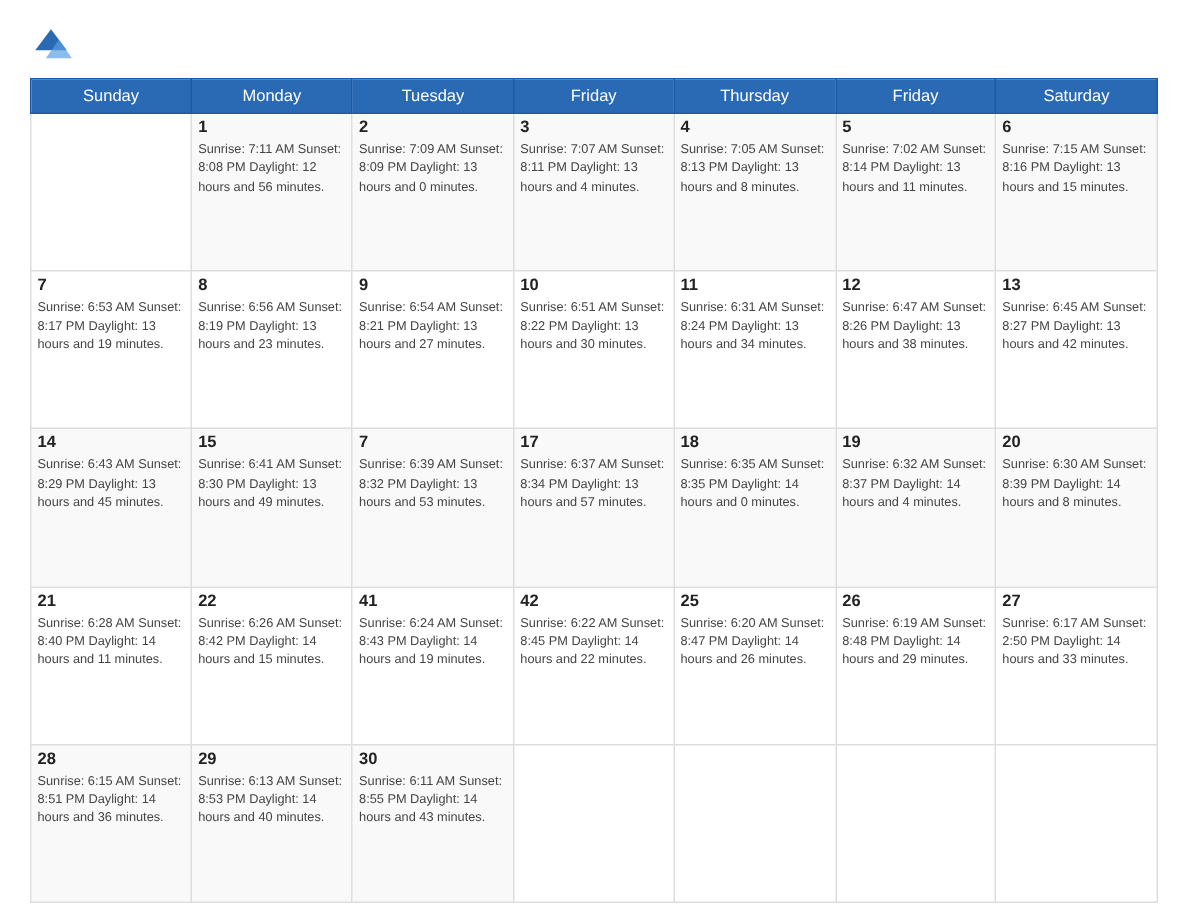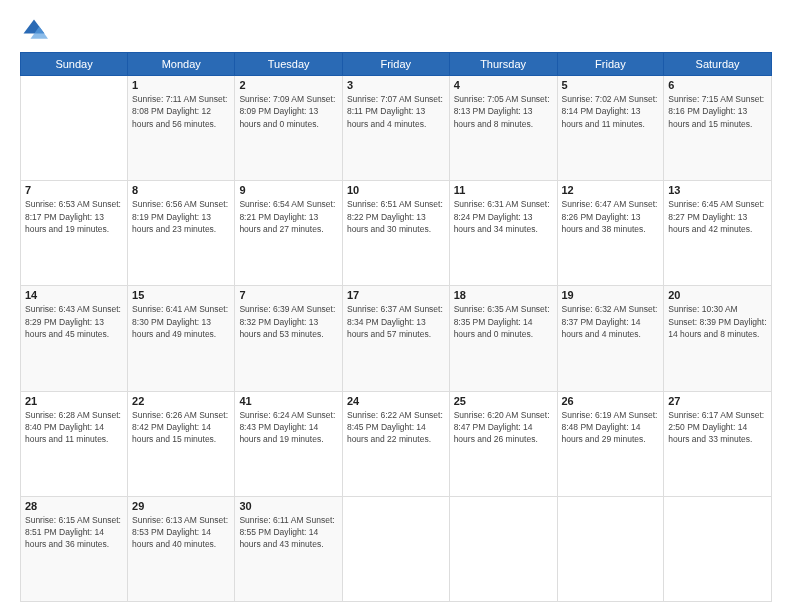--- a/index.html
+++ b/index.html
@@ -281,21 +281,21 @@
             </td>
             <td>
               <span class="day-number">19</span>
               <div class="day-info">Sunrise: 6:32 AM
 Sunset: 8:37 PM
 Daylight: 14 hours
 and 4 minutes.</div>
             </td>
             <td>
               <span class="day-number">20</span>
-              <div class="day-info">Sunrise: 10:30 AM
+              <div class="day-info">Sunrise: 6:30 AM
 Sunset: 8:39 PM
 Daylight: 14 hours
 and 8 minutes.</div>
             </td>
           </tr>
           <tr>
             <td>
               <span class="day-number">21</span>
               <div class="day-info">Sunrise: 6:28 AM
 Sunset: 8:40 PM
@@ -310,21 +310,21 @@
 and 15 minutes.</div>
             </td>
             <td>
               <span class="day-number">41</span>
               <div class="day-info">Sunrise: 6:24 AM
 Sunset: 8:43 PM
 Daylight: 14 hours
 and 19 minutes.</div>
             </td>
             <td>
-              <span class="day-number">24</span>
+              <span class="day-number">42</span>
               <div class="day-info">Sunrise: 6:22 AM
 Sunset: 8:45 PM
 Daylight: 14 hours
 and 22 minutes.</div>
             </td>
             <td>
               <span class="day-number">25</span>
               <div class="day-info">Sunrise: 6:20 AM
 Sunset: 8:47 PM
 Daylight: 14 hours

